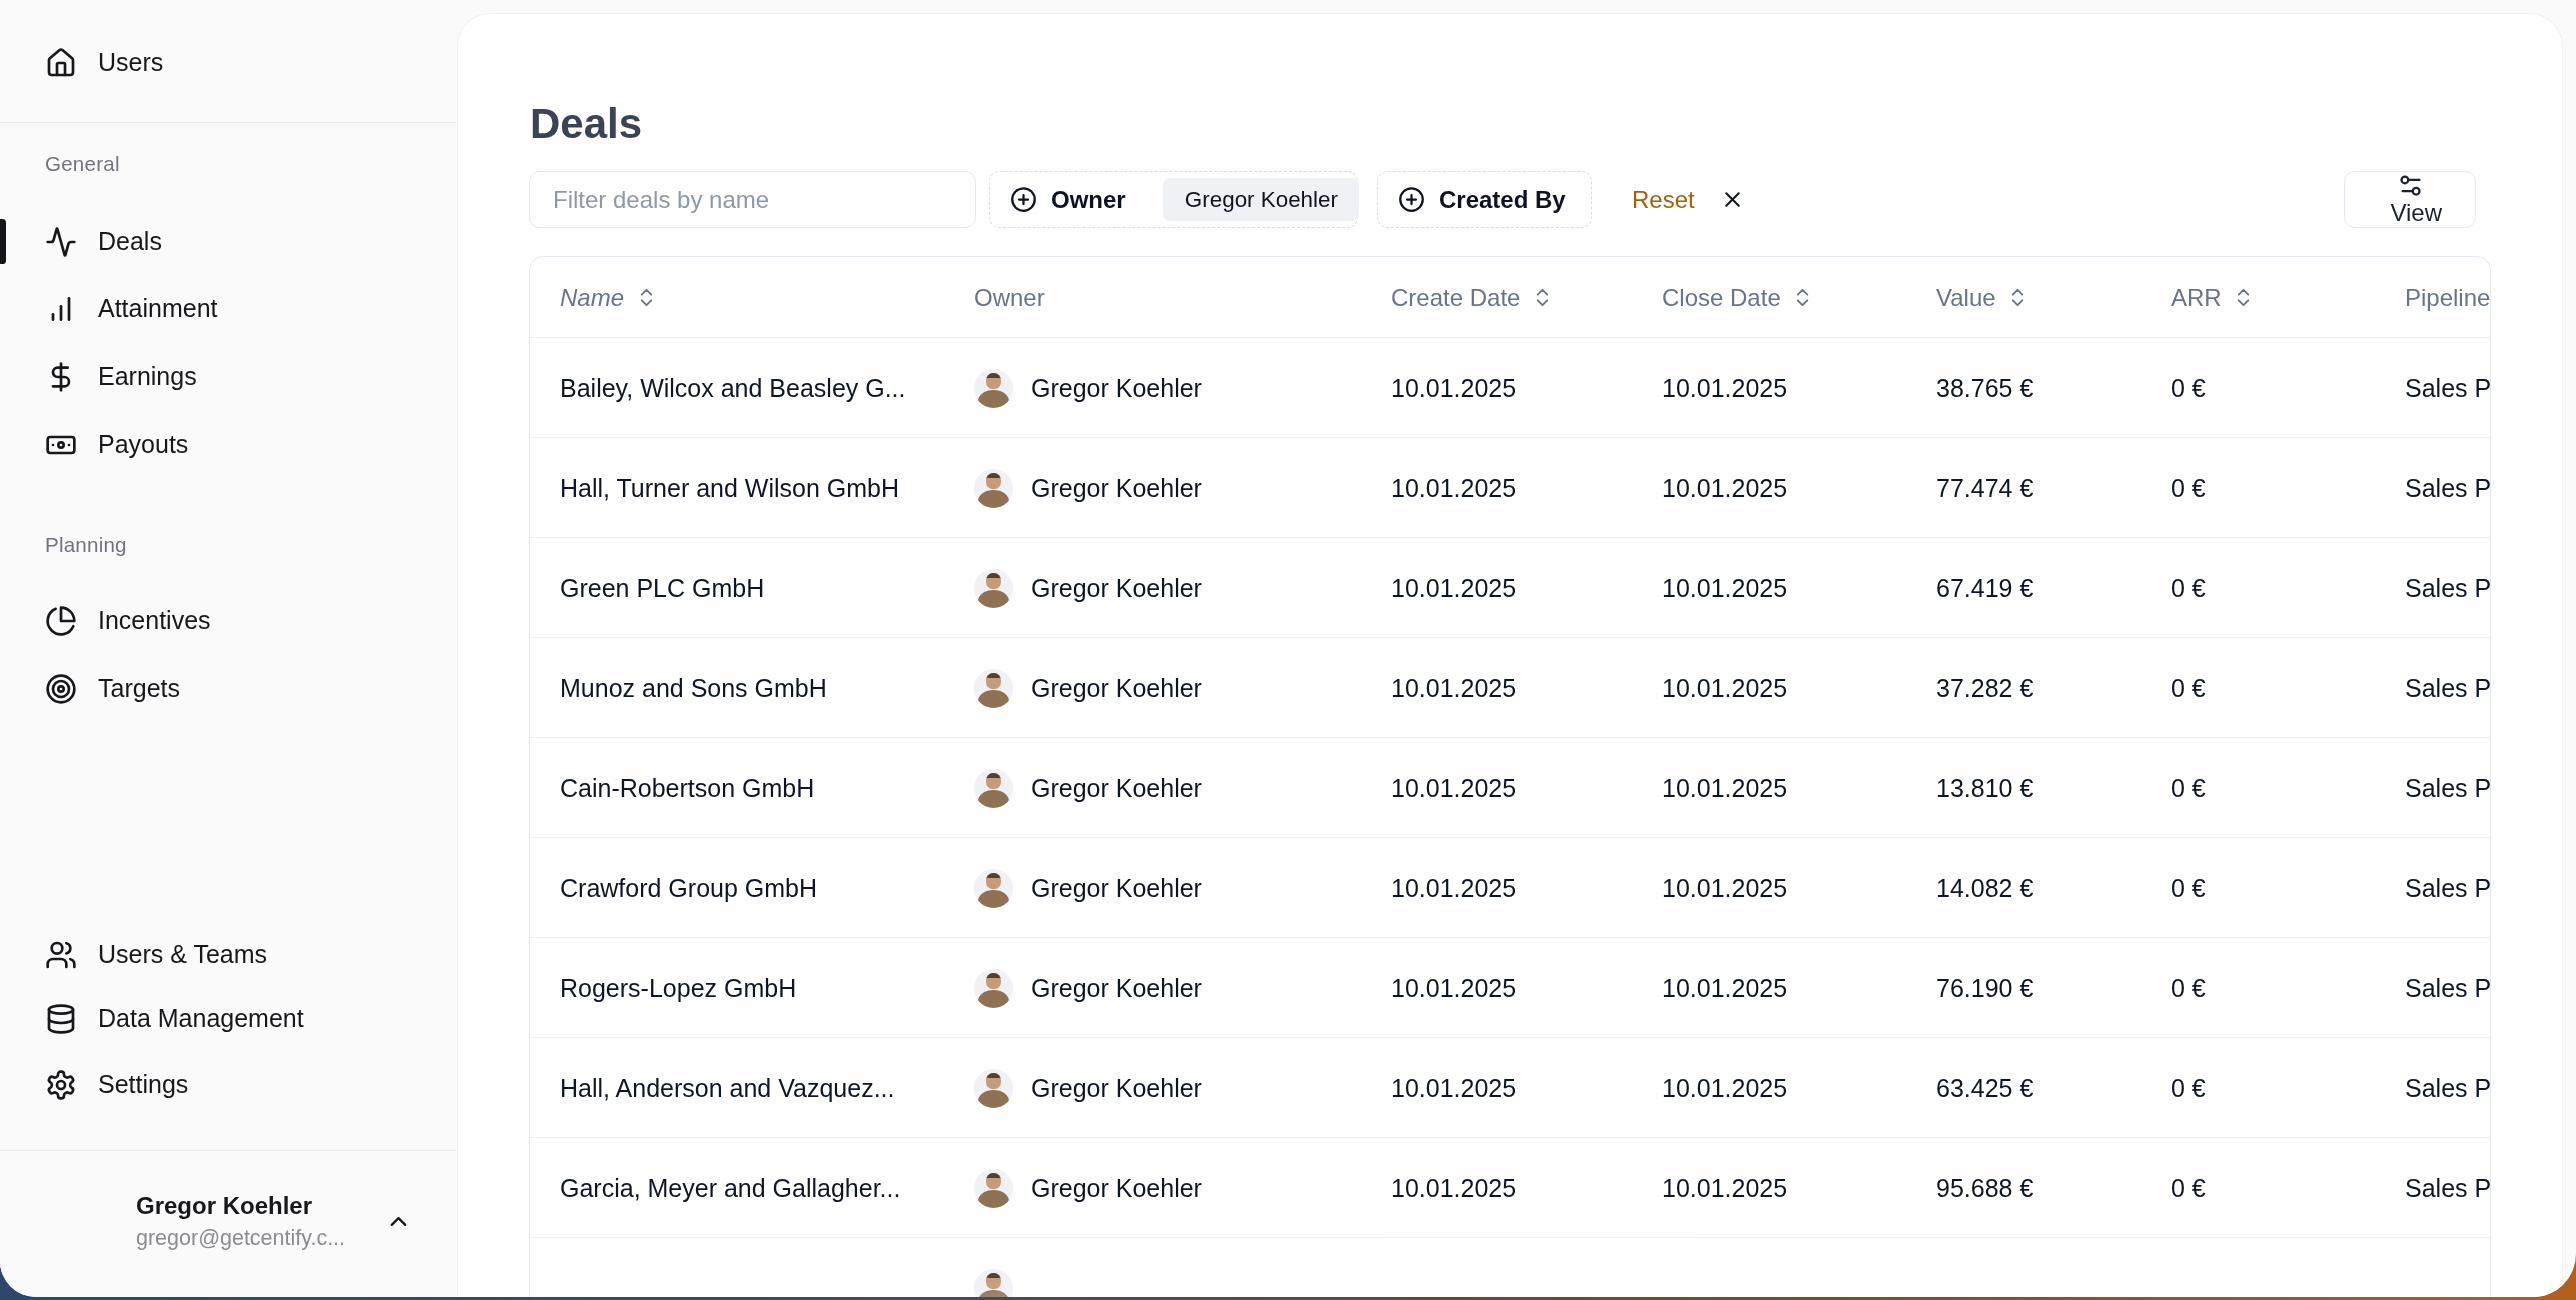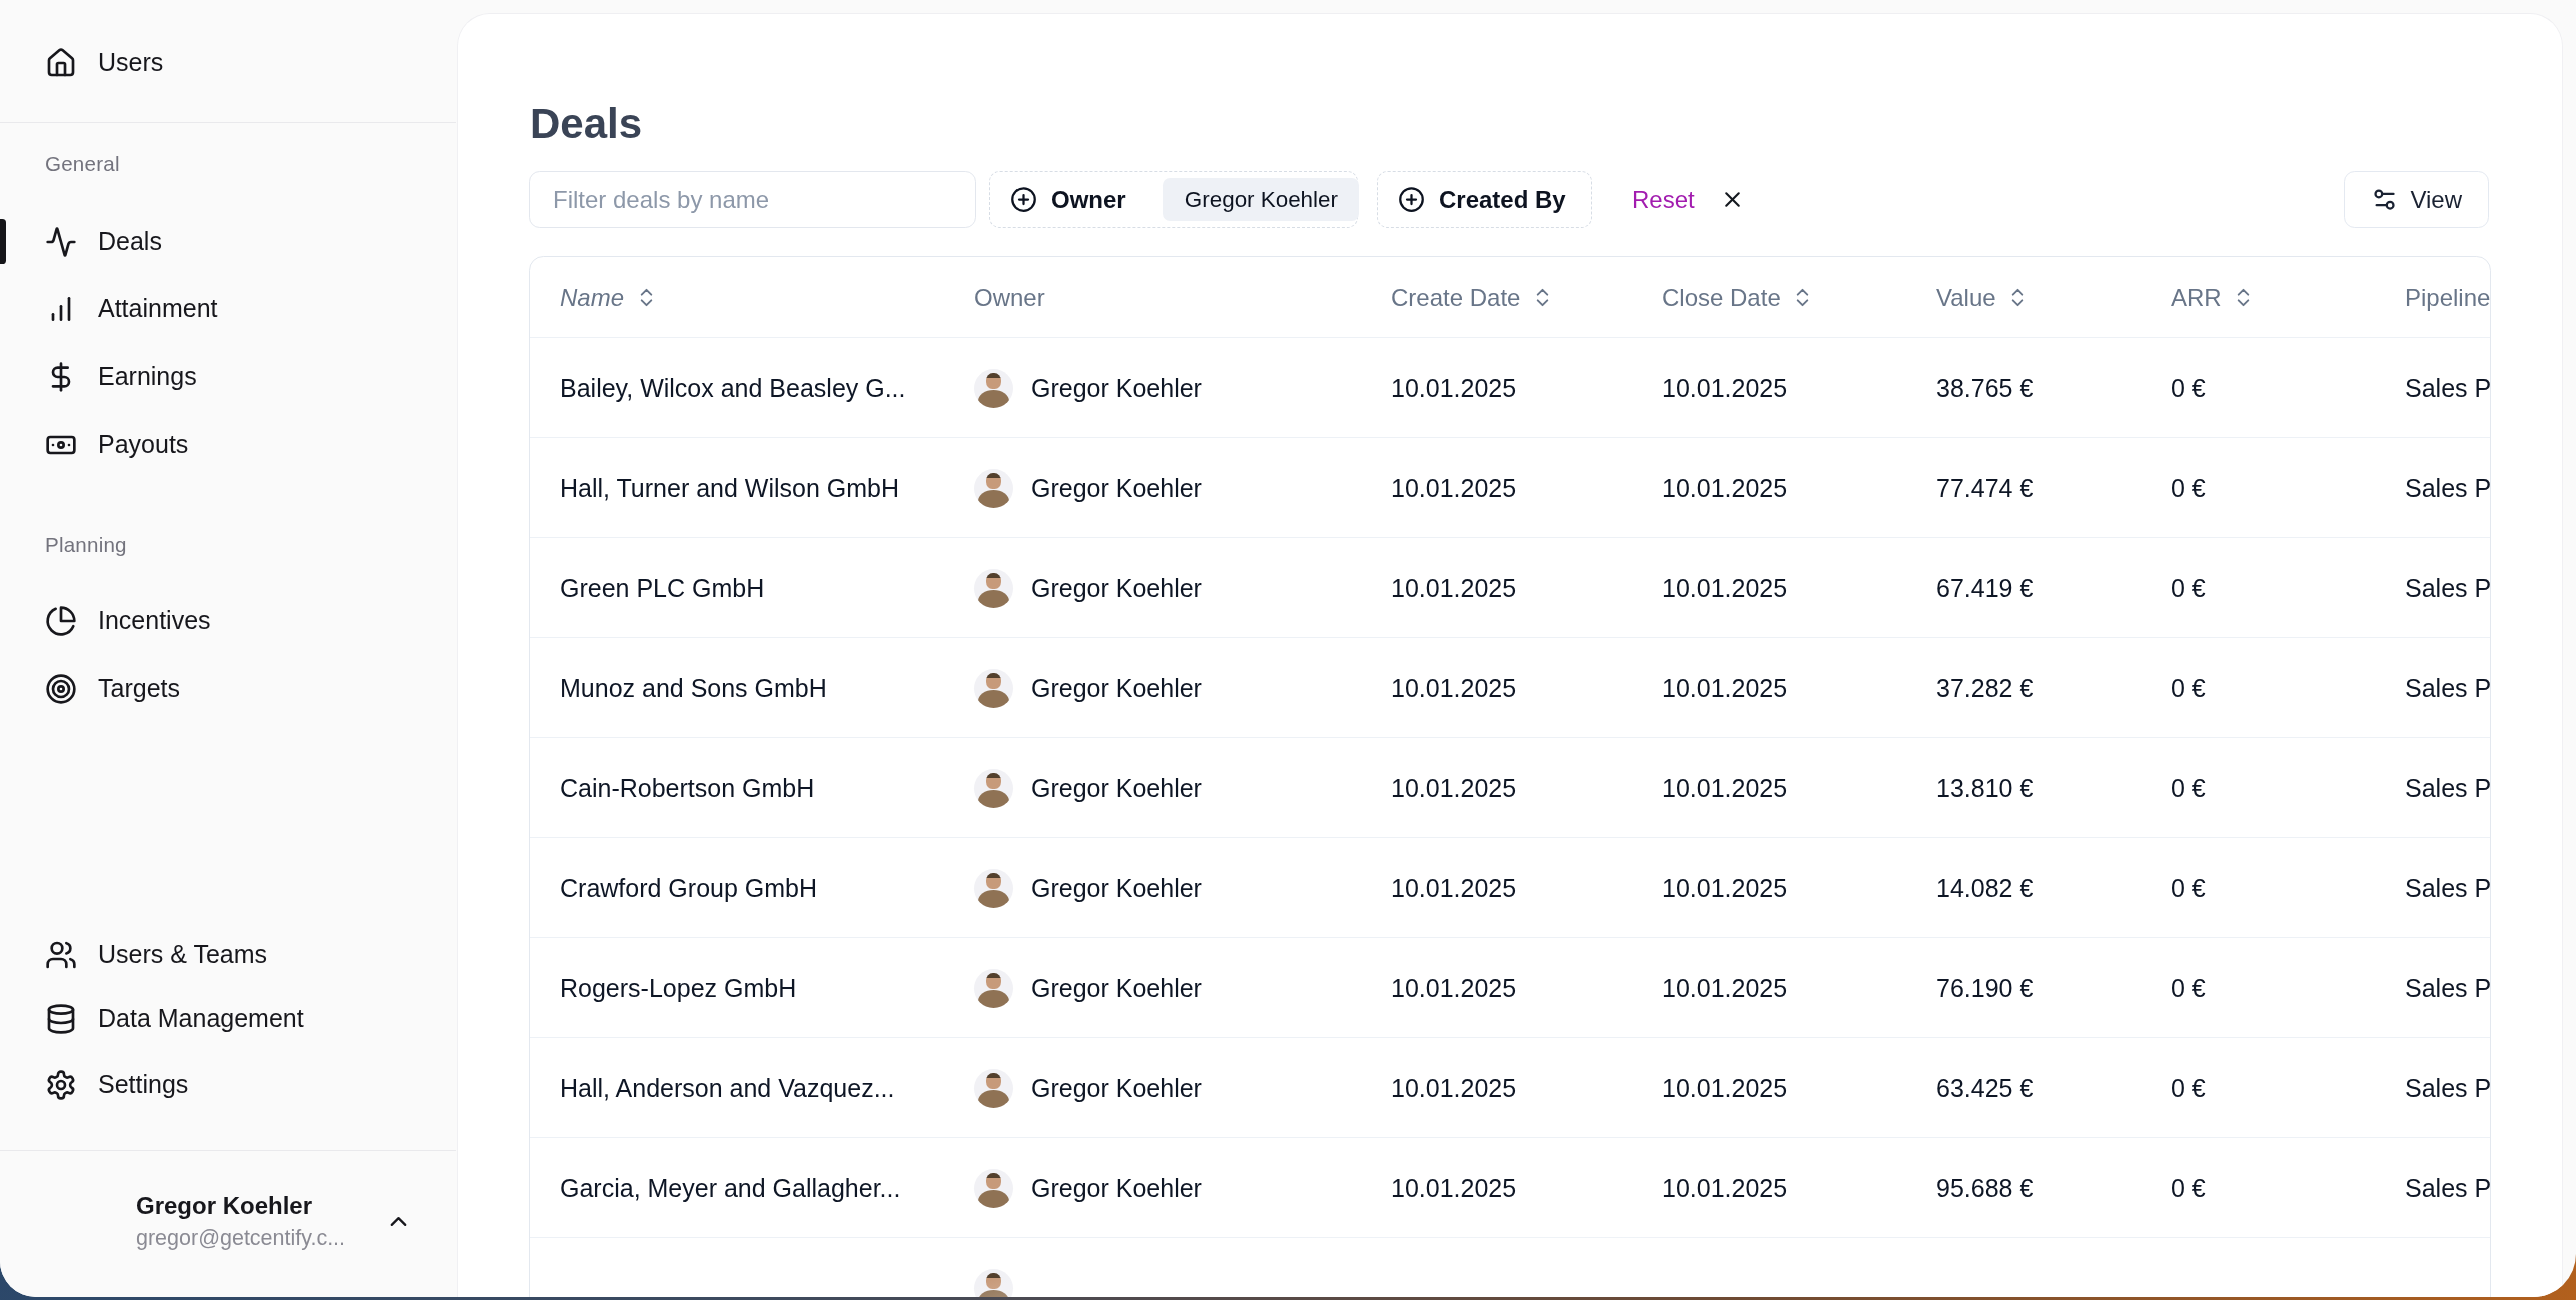--- a/index.html
+++ b/index.html
@@ -68,26 +68,26 @@
   .chip .plus{ width:27px; height:27px; color:#0d1320; margin-left:19.7px; flex:none; }
   .chip .chip-lbl{ font-size:24px; font-weight:600; color:#0d1320; margin-left:14.3px; white-space:nowrap; }
   .chip-owner{ left:531px; width:369px; }
   .chip-created{ left:919px; width:215px; }
   .chip-sep{ width:0.9px; height:30px; background:#dde2e9; margin-left:19.7px; }
   .chip-pill{
     margin-left:18px; height:43px; padding:0 21.5px; background:#eef1f6; border-radius:7.2px;
     display:flex; align-items:center; font-size:22.4px; font-weight:500; color:#0d1320; white-space:nowrap;
   }
   .reset-btn{ position:absolute; left:1174px; top:0; height:57px; display:flex; align-items:center; cursor:pointer; }
-  .reset-lbl{ font-size:24px; font-weight:500; color:#a21caf; }
+  .reset-lbl{ font-size:24px; font-weight:500; color:#a16207; }
   .reset-x{ width:25px; height:25px; color:#14181f; margin-left:25px; }
   .view-btn{
-    position:absolute; left:1886px; top:0; width:145px; height:57px;
+    position:absolute; left:1886px; top:0; width:132px; height:57px;
     border:0.9px solid #e4e9f1; border-radius:10.7px; background:#fff;
-    display:flex; align-items:center; justify-content:center; cursor:pointer;
+    display:flex; align-items:center; justify-content:center; cursor:pointer;flex-direction:column;
   }
   .view-btn .icn{ width:27px; height:27px; color:#1a2232; }
   .view-lbl{ font-size:24px; font-weight:500; color:#1a2232; margin-left:12.5px; }
 
   
   .table-card{
     position:absolute; left:71px; top:242px; width:1962px; height:1109px;
     border:0.9px solid #e3e8ef; border-radius:14.3px; background:#fff; overflow:hidden;
   }
   .thead{ position:relative; height:81px; border-bottom:0.9px solid #edf1f6; }

